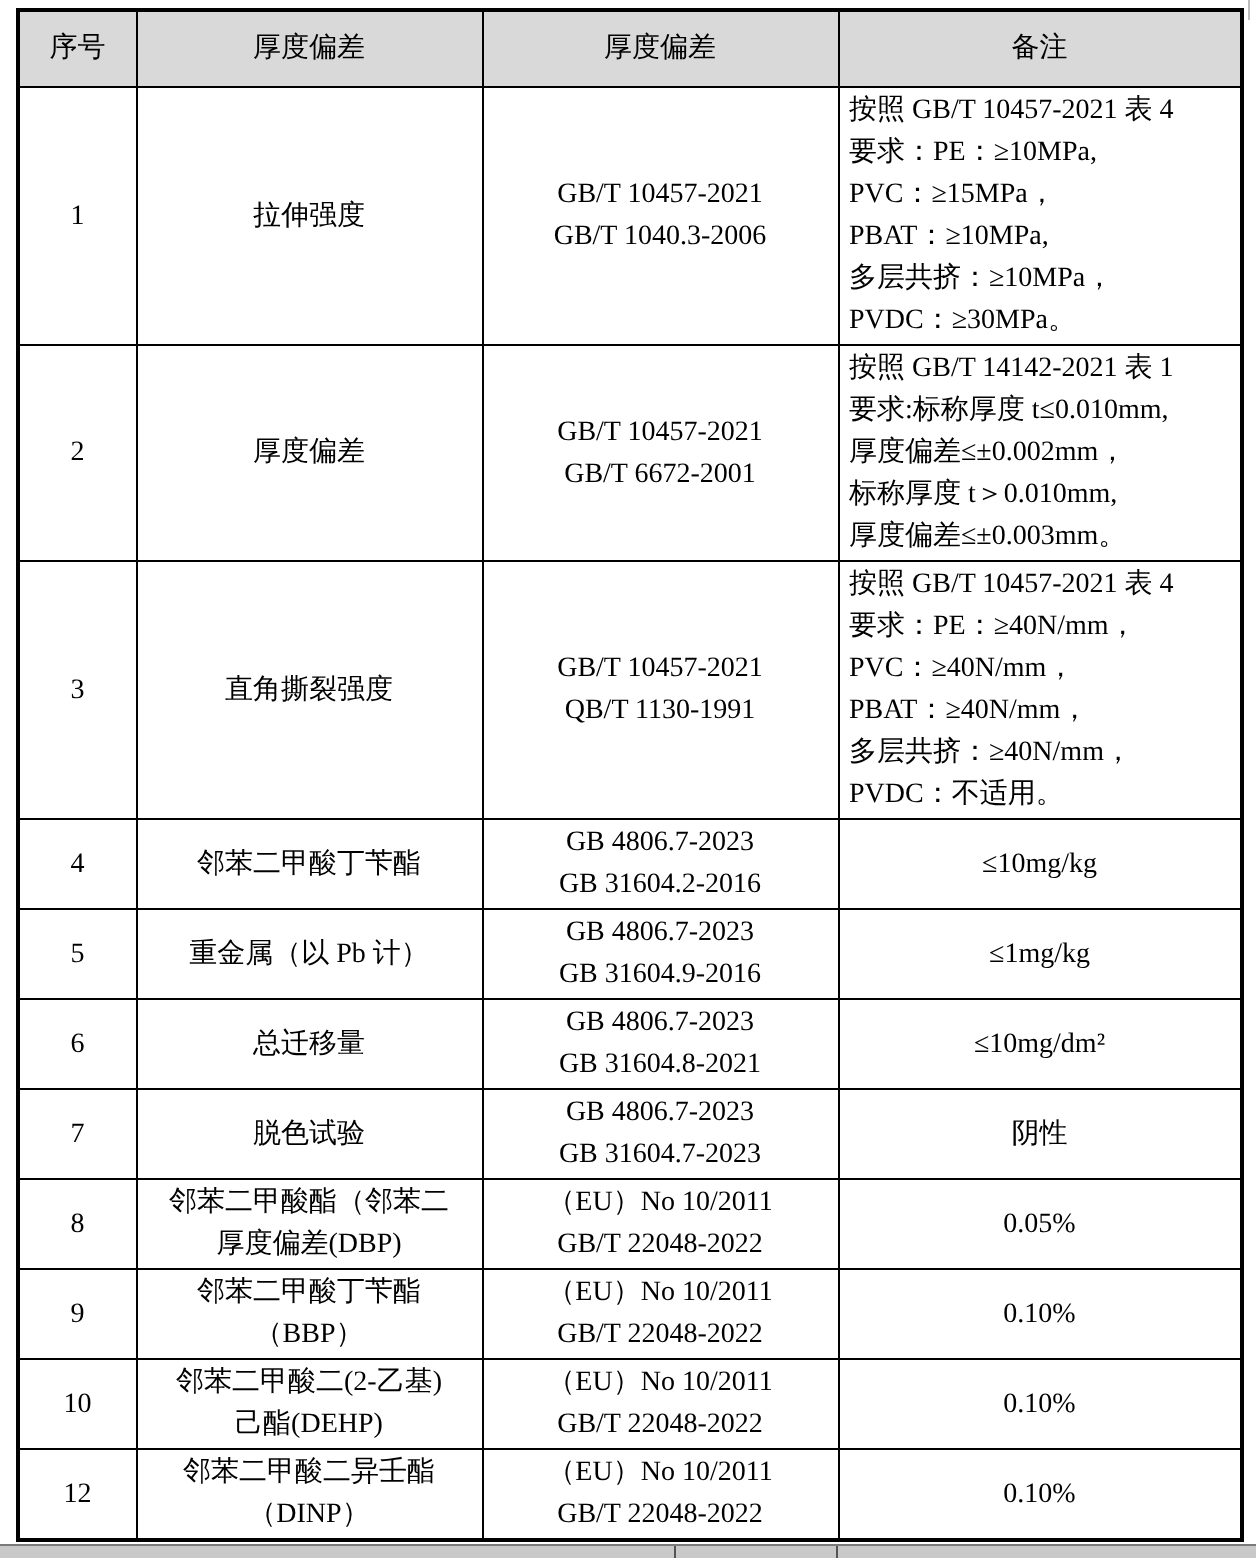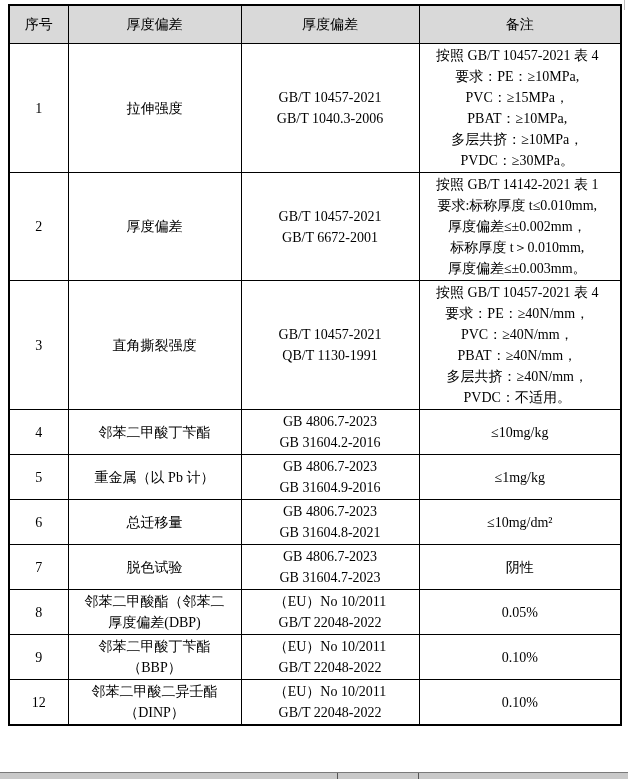--- a/index.html
+++ b/index.html
@@ -36,21 +36,21 @@
     white-space: pre-line;
     overflow: hidden;
   }
   table.inspection th {
     background: #d9d9d9;
     font-weight: normal;
     height: 35px;
     line-height: 20px;
   }
   table.inspection td.remark-left {
-    text-align: center;
+    text-align: left;
     padding-left: 5px;
     padding-right: 10px;
   }
   
   .bottom-strip {
     position: absolute;
     left: 0;
     top: 772px;
     width: 628px;
     height: 7px;
@@ -167,20 +167,28 @@
         </tr>
         <tr>
           <td>9</td>
           <td>邻苯二甲酸丁苄酯
 （BBP）</td>
           <td>（EU）No 10/2011
 GB/T 22048-2022</td>
           <td>0.10%</td>
         </tr>
         <tr>
+          <td>10</td>
+          <td>邻苯二甲酸二(2-乙基)
+己酯(DEHP)</td>
+          <td>（EU）No 10/2011
+GB/T 22048-2022</td>
+          <td>0.10%</td>
+        </tr>
+        <tr>
           <td>12</td>
           <td>邻苯二甲酸二异壬酯
 （DINP）</td>
           <td>（EU）No 10/2011
 GB/T 22048-2022</td>
           <td>0.10%</td>
         </tr>
       </tbody>
   </table>
 

